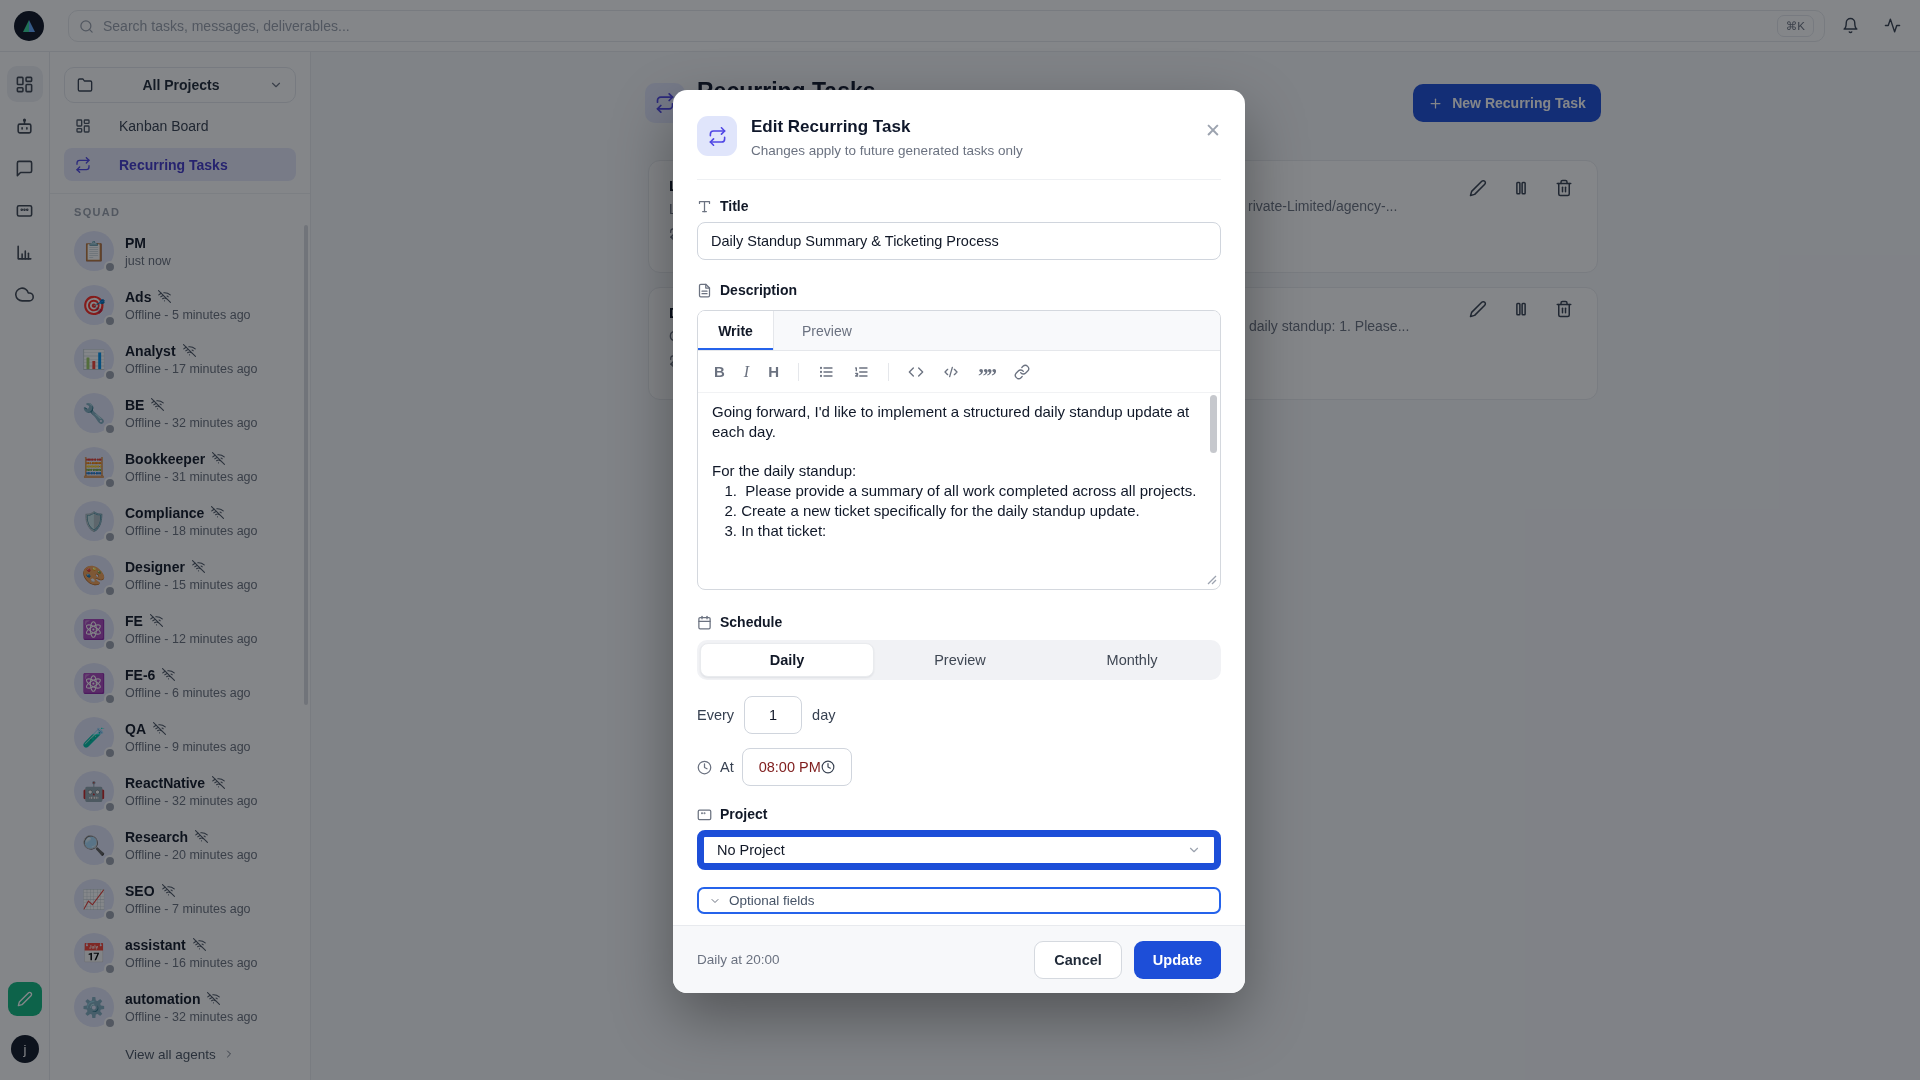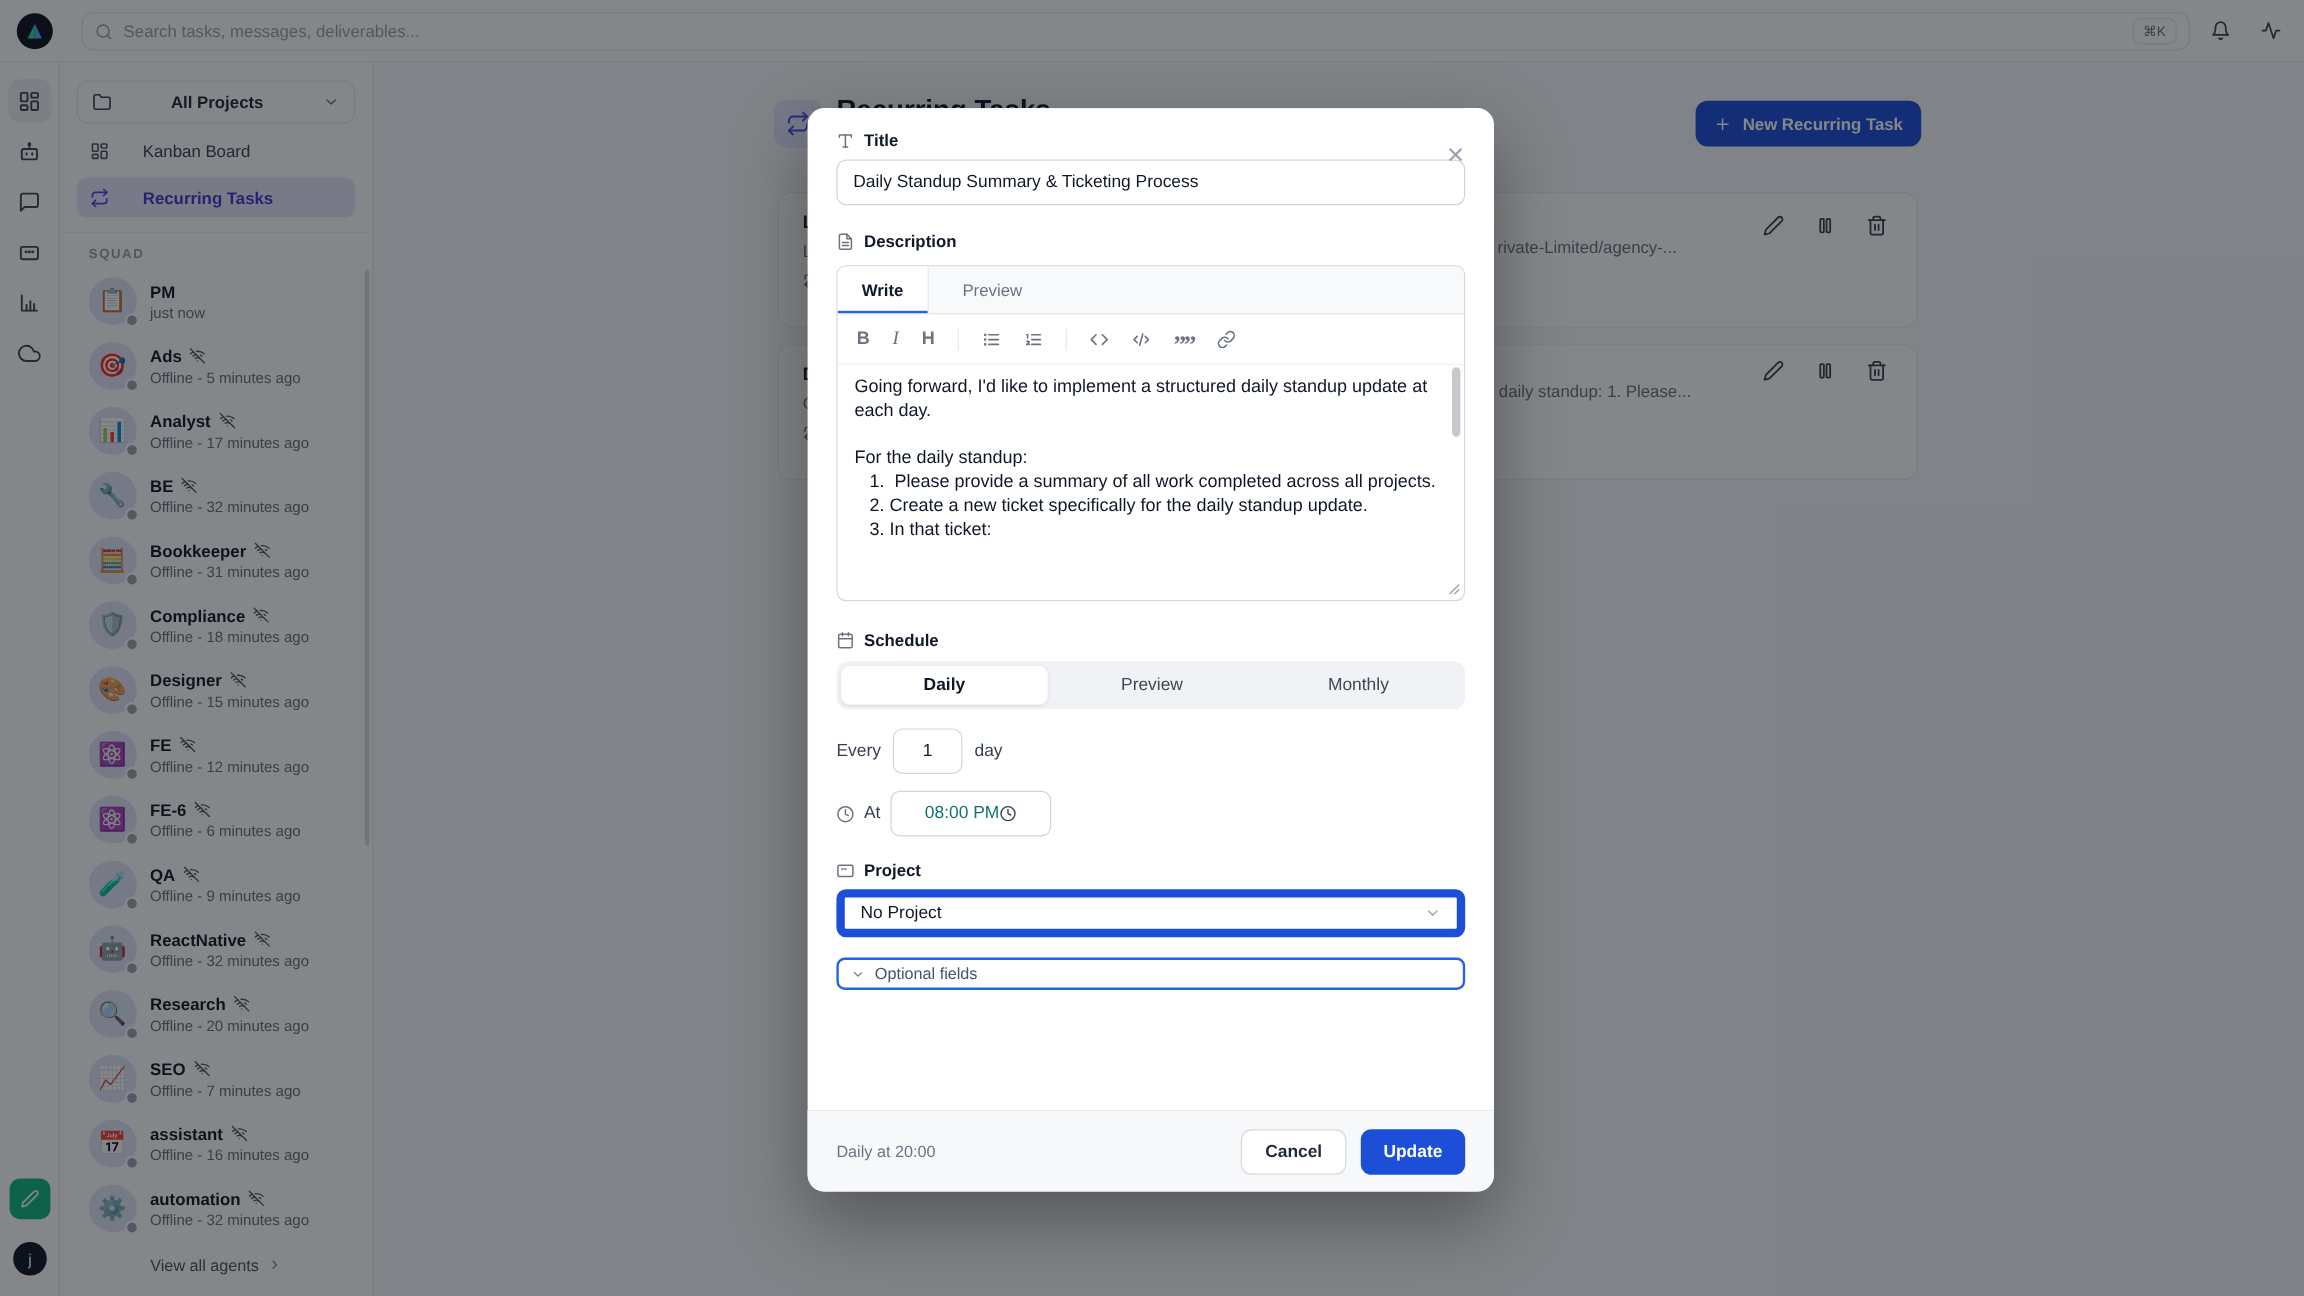--- a/index.html
+++ b/index.html
@@ -80,21 +80,21 @@
   .tb.q { font-family:"Liberation Serif",serif; font-size:21px; font-weight:700; letter-spacing:-2px; line-height:10px; padding-top:8px; }
   .tb-sep { width:1px; height:18px; background:#e5e7eb; }
   .desc-text { position:relative; height:196px; padding:9px 22px 9px 14px; font-size:15px; line-height:1.32; color:#101828; white-space:pre-wrap; overflow:hidden; }
   .v-thumb { position:absolute; right:3px; top:7px; width:7px; height:58px; border-radius:4px; background:#c6c8cd; }
   .resize-h { position:absolute; right:3px; bottom:3px; color:#9ca3af; }
   .seg { margin:0 24px; height:40px; background:#f1f2f5; border-radius:10px; padding:3px; display:flex; }
   .seg-item { flex:1; display:flex; align-items:center; justify-content:center; font-size:14.5px; color:#3f4753; border-radius:8px; }
   .seg-item.active { background:#fff; font-weight:700; color:#111827; border:1px solid #e9ebee; box-shadow:0 1px 2px rgba(16,24,40,.08); }
   .row { margin:16px 24px 0; display:flex; align-items:center; gap:10px; font-size:14.5px; color:#374151; }
   .mini-input { width:58px; height:38px; border:1px solid #d0d5dd; border-radius:8px; display:flex; align-items:center; justify-content:center; color:#111827; }
-  .time-input { height:38px; border:1px solid #d0d5dd; border-radius:8px; display:flex; align-items:center; padding:0 28px; color:#0f766e; }
+  .time-input { height:38px; border:1px solid #d0d5dd; border-radius:8px; display:flex; align-items:center; padding:0 16px; color:#7f1d1d; }
   .select { margin:0 24px; height:40px; border:7px solid #1d4ed8; border-radius:8px; display:flex; align-items:center; padding:0 13px; font-size:14.5px; color:#111827; }
   .select .chev { margin-left:auto; color:#9ca3af; display:flex; }
   .optional { margin:17px 24px 0; height:27px; border:2px solid #2563eb; border-radius:7px; display:flex; align-items:center; gap:8px; padding:0 10px; font-size:13.5px; color:#475467; }
   .m-footer { position:absolute; left:0; right:0; bottom:0; height:68px; background:#f7f8fa; border-top:1px solid #e8eaee; border-radius:0 0 14px 14px; display:flex; align-items:center; padding:0 24px; gap:12px; }
   .f-summary { font-size:13.5px; color:#6b7280; margin-right:auto; }
   .btn { height:38px; border-radius:9px; display:flex; align-items:center; justify-content:center; font-size:14.5px; font-weight:600; padding:0 19px; }
   .btn.ghost { background:#fff; border:1px solid #d5d9df; color:#1f2937; }
   .btn.primary { background:#1d4ed8; color:#fff; }
 </style>
 </head>
@@ -670,20 +670,34 @@
             <line x1="14" y1="11" x2="14" y2="17"></line>
           </svg>
         </span>
     </div>
   </div>
 </div>
 
 <div class="overlay"></div>
 
 <div class="modal">
+  <div class="m-header">
+    <div class="m-icon">
+      <svg class="ic" width="19" height="19" viewBox="0 0 24 24">
+          <polyline points="17 1 21 5 17 9"></polyline>
+          <path d="M3 11V9a4 4 0 0 1 4-4h14"></path>
+          <polyline points="7 23 3 19 7 15"></polyline>
+          <path d="M21 13v2a4 4 0 0 1-4 4H3"></path>
+        </svg>
+    </div>
+    <div>
+      <div class="m-title">Edit Recurring Task</div>
+      <div class="m-subtitle">Changes apply to future generated tasks only</div>
+    </div>
+  </div>
   <div class="m-close">✕</div>
   <hr class="m-divider">
 
   <div class="f-label">
     <span class="lic">
       <svg class="ic" width="15" height="15" viewBox="0 0 24 24">
           <polyline points="4 7 4 4 20 4 20 7"></polyline>
           <line x1="9" y1="20" x2="15" y2="20"></line>
           <line x1="12" y1="4" x2="12" y2="20"></line>
         </svg>

